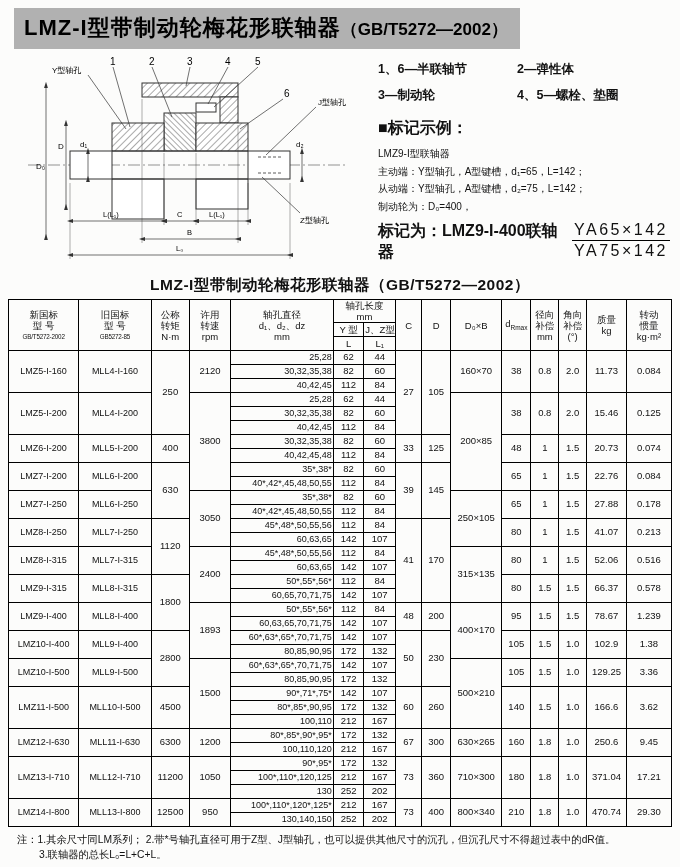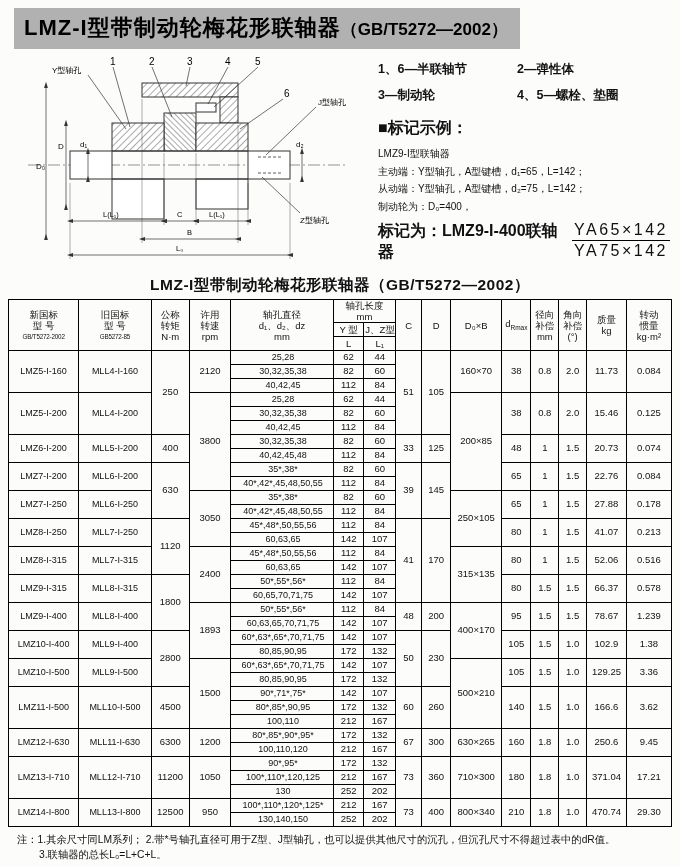--- a/index.html
+++ b/index.html
@@ -26,21 +26,21 @@
   .fraction .top{border-bottom:1.5px solid #000;padding:0 2px 1px 2px;}
   .fraction .bot{padding-top:1px;}
   .table-title{text-align:center;font-size:15.5px;font-weight:bold;margin:2px 0 3px 0;letter-spacing:.5px;}
   table.spec{border-collapse:collapse;width:664px;margin:0 auto;table-layout:fixed;}
   table.spec th,table.spec td{
     border:1px solid #000;text-align:center;vertical-align:middle;
     font-size:9.5px;padding:0 1px;line-height:12.5px;height:13px;
     font-weight:normal;overflow:hidden;white-space:nowrap;
   }
   table.spec thead th{line-height:11px;}
-  table.spec td.bore{text-align:center;padding-left:3px;font-size:9px;}
+  table.spec td.bore{text-align:right;padding-left:3px;font-size:9px;}
   table.spec td.model{font-size:9px;margin-top:16px;}
   .hsmall{font-size:6.3px;display:block;letter-spacing:-0.2px;}
   .hline{display:block;}
   .hsub{font-size:6.5px;vertical-align:sub;}
   .notes{font-size:10.3px;margin:5px 8px 0 17px;line-height:1.5;}
   svg text{font-family:"Liberation Sans","DejaVu Sans",sans-serif;}
 </style>
 </head>
 <body>
 
@@ -257,21 +257,21 @@
   </thead>
   <tbody>
       <tr>
         <td rowspan="3" class="model">LMZ5-I-160</td>
         <td rowspan="3" class="model">MLL4-I-160</td>
         <td rowspan="6">250</td>
         <td rowspan="3">2120</td>
         <td class="bore">25,28</td>
         <td>62</td>
         <td>44</td>
-        <td rowspan="6">51</td>
+        <td rowspan="6">27</td>
         <td rowspan="6">105</td>
         <td rowspan="3">160×70</td>
         <td rowspan="3">38</td>
         <td rowspan="3">0.8</td>
         <td rowspan="3">2.0</td>
         <td rowspan="3">11.73</td>
         <td rowspan="3">0.084</td>
       </tr>
       <tr>
         <td class="bore">30,32,35,38</td>

